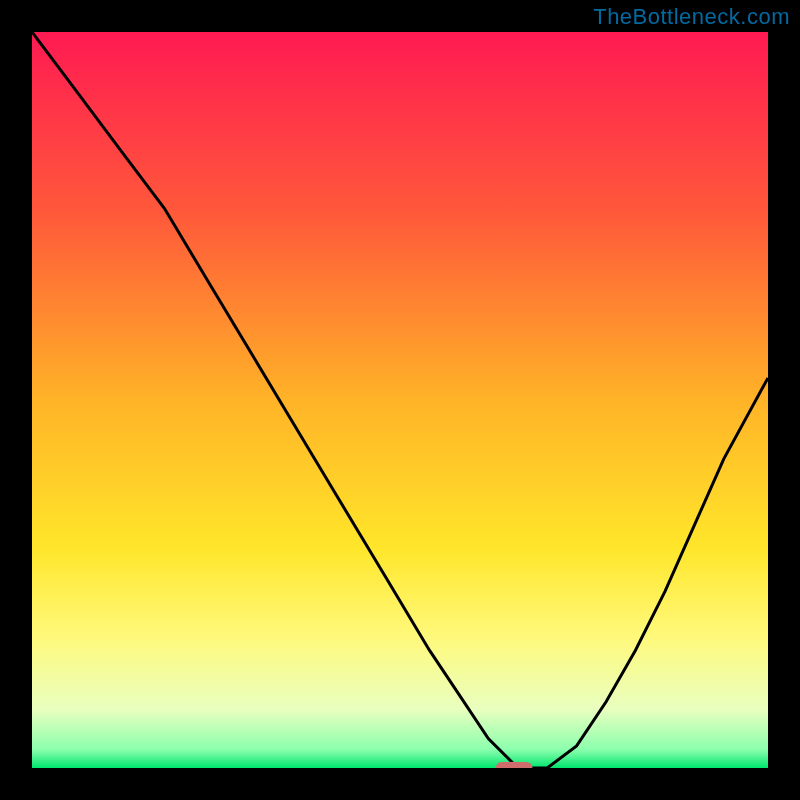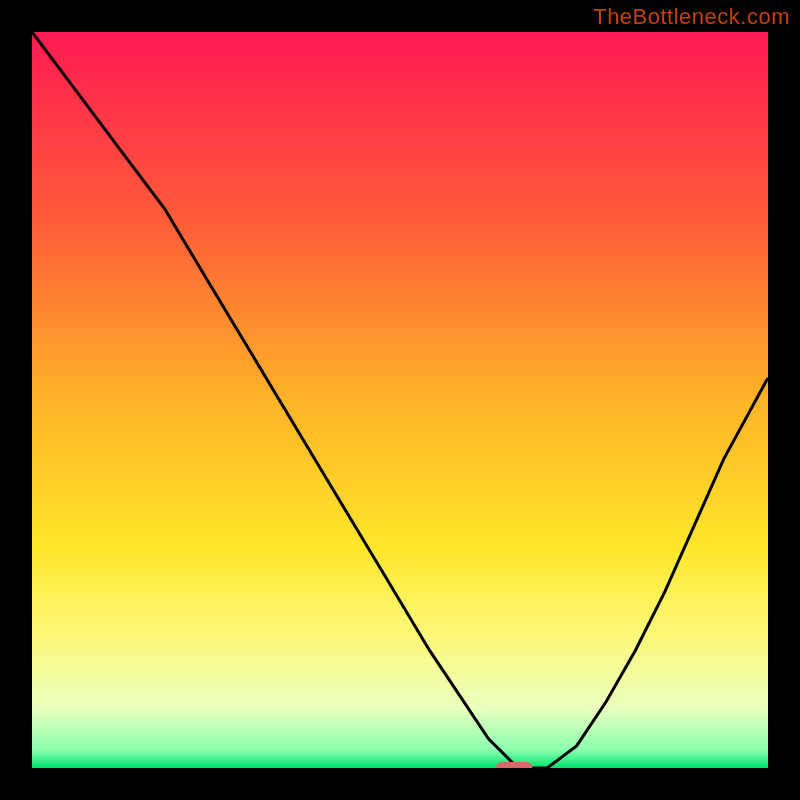--- a/index.html
+++ b/index.html
@@ -16,21 +16,21 @@
     left: 0;
     top: 0;
     width: 800px;
     height: 800px;
     background: #000;
   }
   .watermark {
     position: absolute;
     top: 4px;
     right: 10px;
-    color: #c2410c;
+    color: #0369a1;
     font-size: 22px;
     font-weight: 500;
     letter-spacing: 0.5px;
     user-select: none;
   }
   .plot {
     position: absolute;
     left: 32px;
     top: 32px;
     width: 736px;

